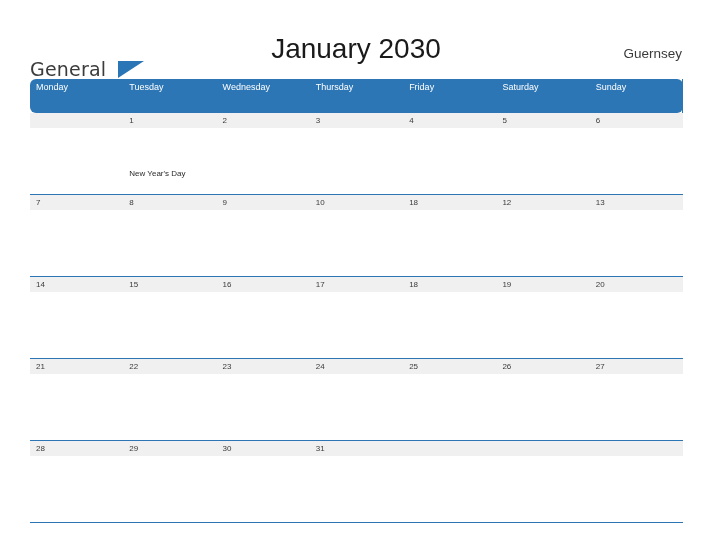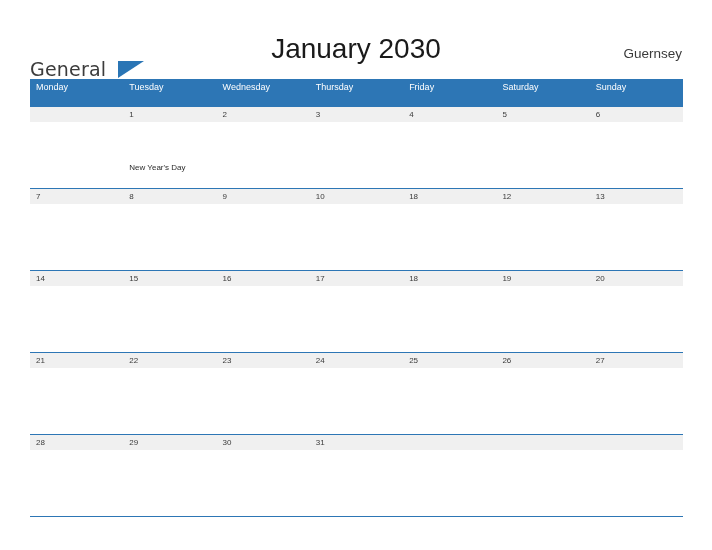--- a/index.html
+++ b/index.html
@@ -80,21 +80,22 @@
   
   .calendar {
     position: absolute;
     left: 30px;
     top: 79px;
     width: 653px;
   }
   .dow-row {
     display: flex;
     background: #2d76b5;
-    height: 28px;
+    height: 34px;
+    border-radius: 6px;
   }
   .dow {
     flex: 1 1 0;
     color: #ffffff;
     font-size: 9px;
     line-height: 16px;
     padding-left: 6px;
     box-sizing: border-box;
     border-right: 1px solid #2d76b5;
     font-family: "Liberation Sans", sans-serif;

